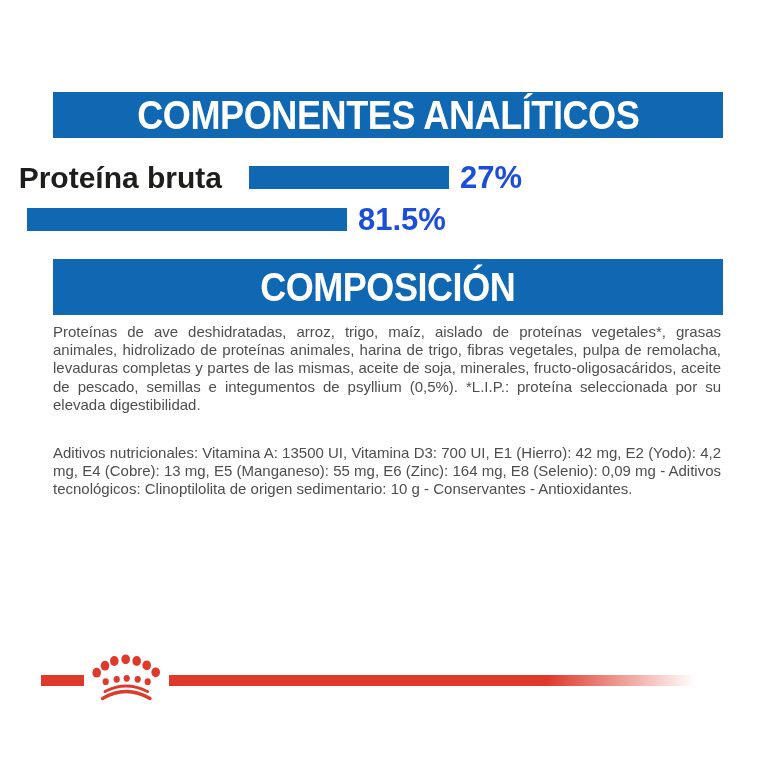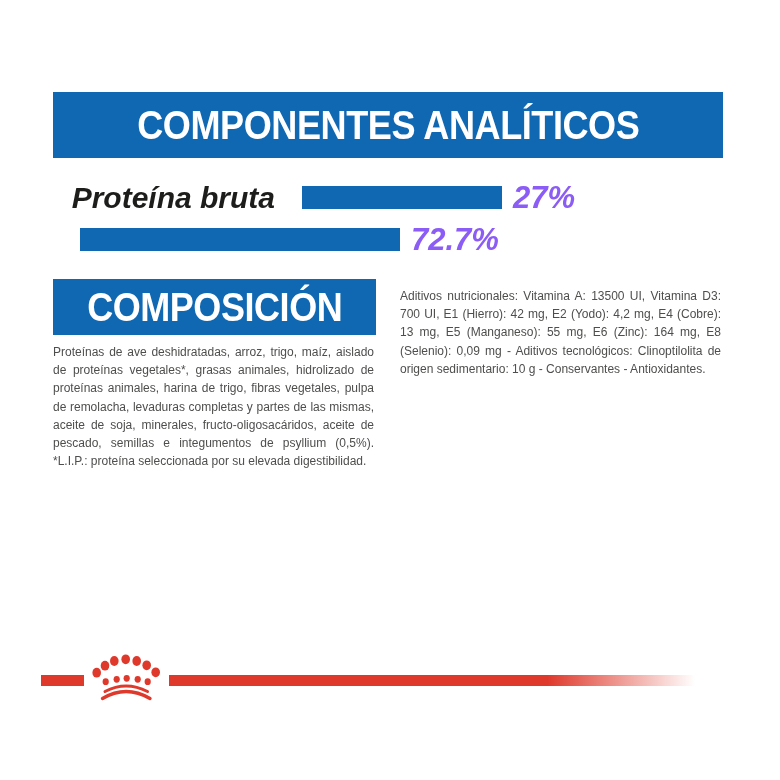--- a/index.html
+++ b/index.html
@@ -18,28 +18,26 @@
   }
   .banner-text{
     color:#ffffff;
     font-weight:bold;
     font-size:41px;
     line-height:1;
     white-space:nowrap;
     transform:scaleX(0.88);
     letter-spacing:-0.5px;
   }
-  .top-banner{margin:92px 57px 0 53px;height:66px;}
+  .top-banner{margin:92px 57px 0 53px;height:46px;}
   
   .chart{margin-top:28px;}
   .chart-row{
     display:flex;align-items:center;
     height:23px;margin-bottom:19px;
-    padding-left:53px;
-    font-style:italic;
   }
   .cat-label{
     width:222px;
     text-align:right;
     font-weight:bold;
     font-size:30px;line-height:23px;
     color:#1d1d1b;
     white-space:nowrap;
     flex:none;
   }
@@ -51,38 +49,39 @@
   .bar{
     margin-left:27px;
     height:23px;
     background:#0f68b1;
     flex:none;
   }
   .pct-label{
     margin-left:11px;
     font-weight:bold;
     font-size:31px;line-height:23px;
-    color:#8b5cf6;
+    color:#1d4ed8;
     white-space:nowrap;
   }
   
   .cols{
-    display:flex;gap:24px;
+    display:flex;gap:14px;
     margin:28px 57px 0 53px;
+    flex-direction:column;
   }
   .col{flex:1;min-width:0;}
   .col .banner-text{font-size:40px;transform:scaleX(0.9);}
   .banner-suffix{
     font-size:22px;
     margin-left:7px;
     letter-spacing:0;
   }
   .body-text{
-    margin:8px 2px 0 0;
-    font-size:12px;
+    margin:8px 2px 8px 0;
+    font-size:15px;
     line-height:18.2px;
     text-align:justify;
     color:#4e4e4d;
   }
   
   .stripe-left{
     position:absolute;left:41px;top:675px;
     width:43px;height:11px;background:#df392c;
   }
   .stripe-right{
@@ -109,21 +108,21 @@
     <div class="chart-row">
       <span class="cat-label">Proteína bruta</span>
       <div class="bar" style="width: 200px;"></div>
       <span class="pct-label">27%</span>
     </div>
 
 
 
     <div class="chart-row">
       <div class="bar" style="width: 320px;"></div>
-      <span class="pct-label">72.7%</span>
+      <span class="pct-label">81.5%</span>
     </div>
 
   </div>
 
   <div class="cols">
 
     <div class="col">
       <div class="banner">
         <span class="banner-text">COMPOSICIÓN</span>
       </div>

